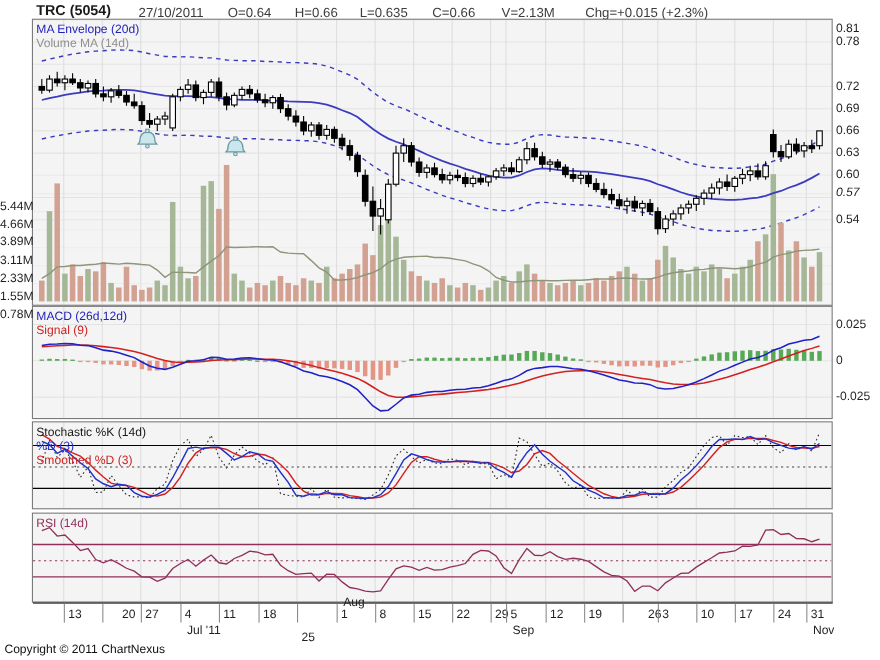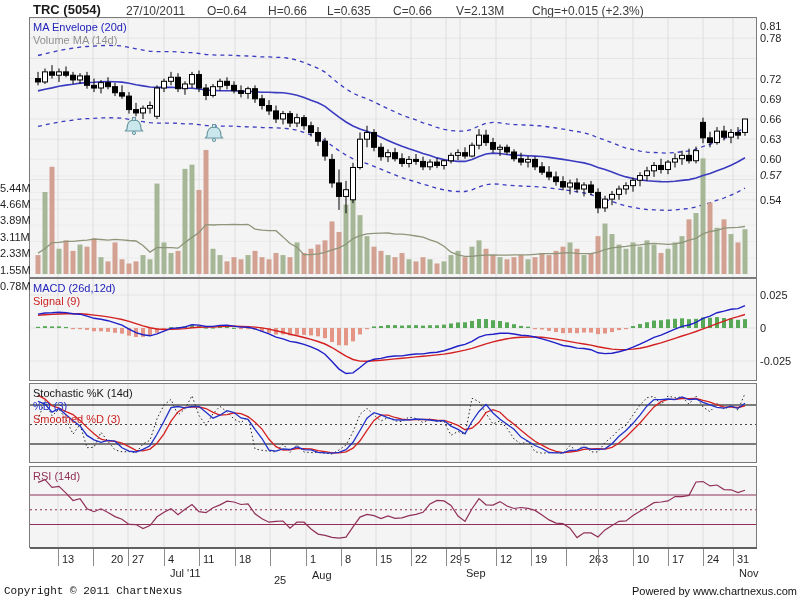--- a/index.html
+++ b/index.html
@@ -8,21 +8,21 @@
   .hdr-sym{position:absolute;top:2px;left:33px;font-size:13px;font-weight:bold;color:#1a1a1a;}
   .hdr-val{position:absolute;top:4px;font-size:12px;color:#3c3c3c;white-space:nowrap;}
   .panel-svg{position:absolute;left:30px;background:#f4f4f4;outline:1px solid #7a7a7a;}
   .lbl{position:absolute;font-size:11px;line-height:12px;white-space:nowrap;}
   .axis-num{position:absolute;font-size:11px;line-height:11px;color:#1f1f1f;white-space:nowrap;}
   .vol-num{width:27px;text-align:right;margin-top:28px;}
   .sep-line{position:absolute;left:30px;width:727px;height:2px;background:#606060;top:547px;}
   .tickline{position:absolute;width:1px;height:17px;background:#8c8c8c;top:549px;}
   .date-num{position:absolute;top:553px;font-size:11px;color:#1f1f1f;}
   .month-lbl{position:absolute;top:567px;font-size:11px;color:#1f1f1f;white-space:nowrap;}
-  .footer-l{position:absolute;left:4px;top:585px;font-size:11px;color:#111;font-family:Liberation Mono, monospace;}
+  .footer-l{position:absolute;left:4px;top:585px;font-size:11px;color:#111;}
   .footer-r{position:absolute;right:3px;top:585px;font-size:11px;color:#111;}
   .bell{position:absolute;}
 </style>
 </head>
 <body>
 
 <div class="stage">
 
   <div>
     <span class="hdr-sym">TRC (5054)</span>
@@ -657,21 +657,20 @@
       <span class="date-num" style="left: 602px; top: 553px;">3</span>
       <div class="tickline" style="left: 633px;"></div>
       <span class="date-num" style="left: 637px; top: 553px;">10</span>
       <div class="tickline" style="left: 668px;"></div>
       <span class="date-num" style="left: 672px; top: 553px;">17</span>
       <div class="tickline" style="left: 703px;"></div>
       <span class="date-num" style="left: 707px; top: 553px;">24</span>
       <div class="tickline" style="left: 733px;"></div>
       <span class="date-num" style="left: 737px; top: 553px;">31</span>
       <span class="month-lbl" style="left: 170px; top: 567px;">Jul '11</span>
-      <span class="month-lbl" style="left: 312px; top: 569px;">Aug</span>
+      <span class="month-lbl" style="left: 312px; top: 542px;">Aug</span>
       <span class="month-lbl" style="left: 466px; top: 567px;">Sep</span>
       <span class="month-lbl" style="left: 604px; top: 599px;">Oct</span>
       <span class="month-lbl" style="left: 739px; top: 567px;">Nov</span>
     </div>
 
   <div class="footer-l">Copyright © 2011 ChartNexus</div>
-  <div class="footer-r">Powered by www.chartnexus.com</div>
 </div>
 
 </body></html>

